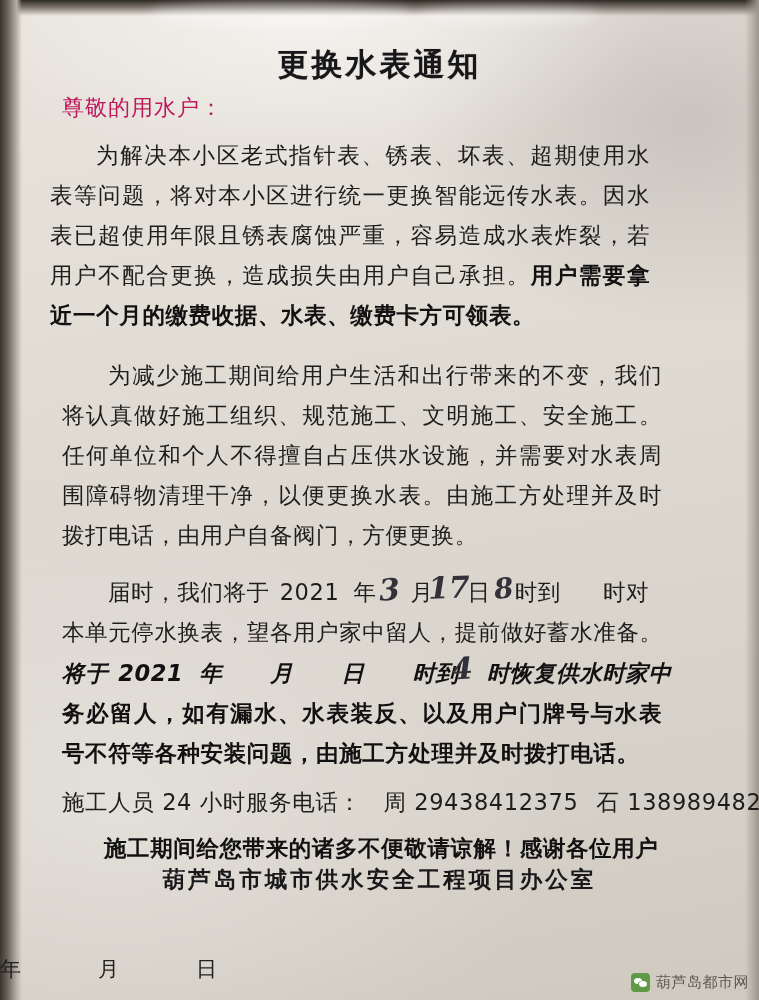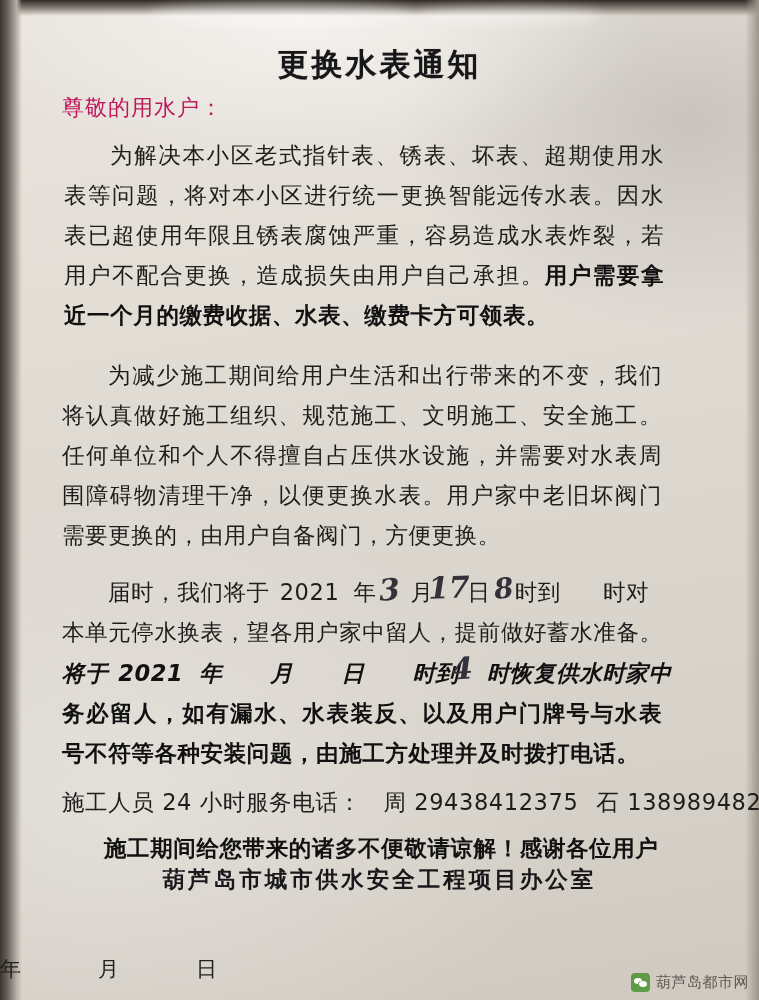--- a/index.html
+++ b/index.html
@@ -167,26 +167,26 @@
 
   <div class="crinkle" style="left:150px;top:2px;width:260px;height:24px;border-radius:50%;"></div>
   <div class="crinkle" style="left:420px;top:6px;width:180px;height:18px;border-radius:50%;"></div>
 
   <div id="doc">
 
     <div class="title">更换水表通知</div>
 
     <div class="salutation">尊敬的用水户：</div>
 
-    <div class="para" style="left:64px; top:135px; width:600px; text-indent:46px;">
+    <div class="para" style="left:50px; top:135px; width:600px; text-indent:46px;">
       <span>为解决本小区老式指针表、锈表、坏表、超期使用水表等问题，将对本小区进行统一更换智能远传水表。因水表已超使用年限且锈表腐蚀严重，容易造成水表炸裂，若用户不配合更换，造成损失由用户自己承担。</span><span class="bold">用户需要拿近一个月的缴费收据、水表、缴费卡方可领表。</span>
     </div>
 
     <div class="para" style="left:62px; top:355px; width:600px; text-indent:46px;">
-      <span>为减少施工期间给用户生活和出行带来的不变，我们将认真做好施工组织、规范施工、文明施工、安全施工。任何单位和个人不得擅自占压供水设施，并需要对水表周围障碍物清理干净，以便更换水表。用户家中老旧坏阀门需要更换的，由用户自备阀门，方便更换。</span>
+      <span>为减少施工期间给用户生活和出行带来的不变，我们将认真做好施工组织、规范施工、文明施工、安全施工。任何单位和个人不得擅自占压供水设施，并需要对水表周围障碍物清理干净，以便更换水表。由施工方处理并及时拨打电话，由用户自备阀门，方便更换。</span>
     </div>
 
     <div class="para" style="left:62px; top:572px; width:620px; text-indent:46px; white-space:nowrap;">
       <span>届时，我们将于</span><span style="display:inline-block;width:10px;"></span><span>2021</span><span style="display:inline-block;width:14px;"></span><span>年</span><span style="display:inline-block;width:34px;"></span><span>月</span><span style="display:inline-block;width:34px;"></span><span>日</span><span style="display:inline-block;width:24px;"></span><span>时到</span><span style="display:inline-block;width:42px;"></span><span>时对</span>
     </div>
 
     <div class="para" style="left:62px; top:612px; width:620px; white-space:nowrap;">
       <span>本单元停水换表，望各用户家中留人，提前做好蓄水准备。</span>
     </div>
 

